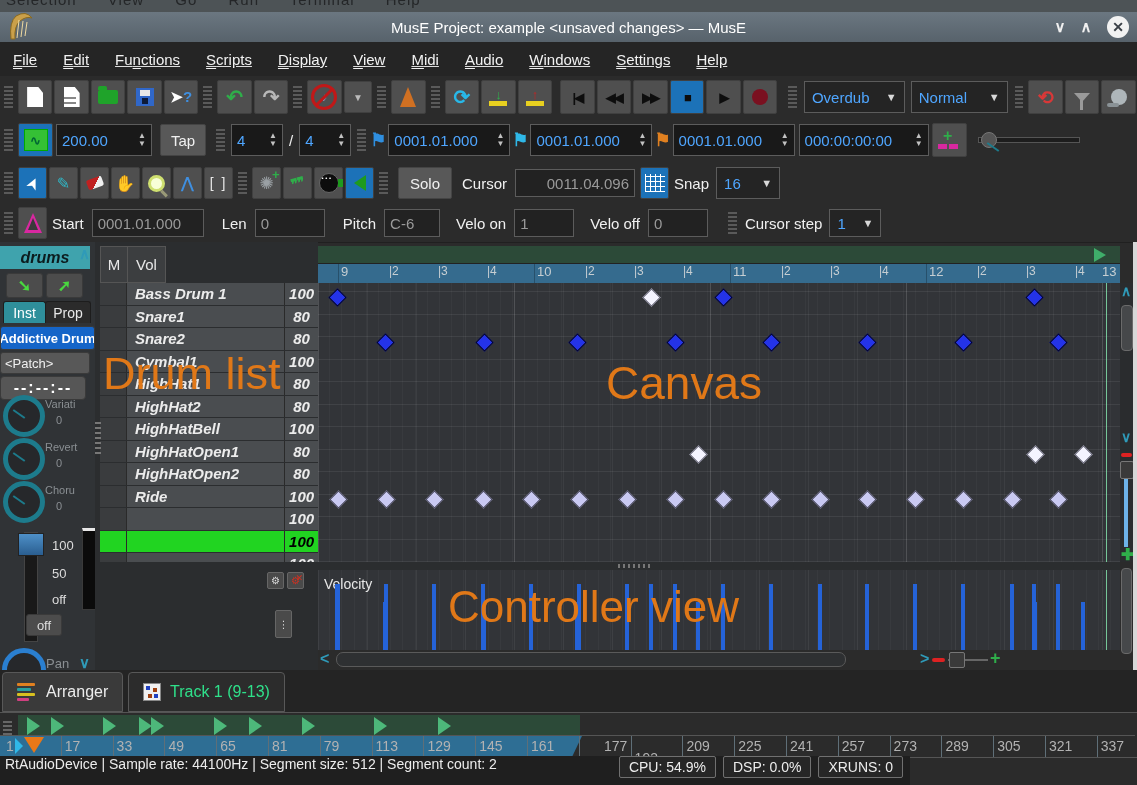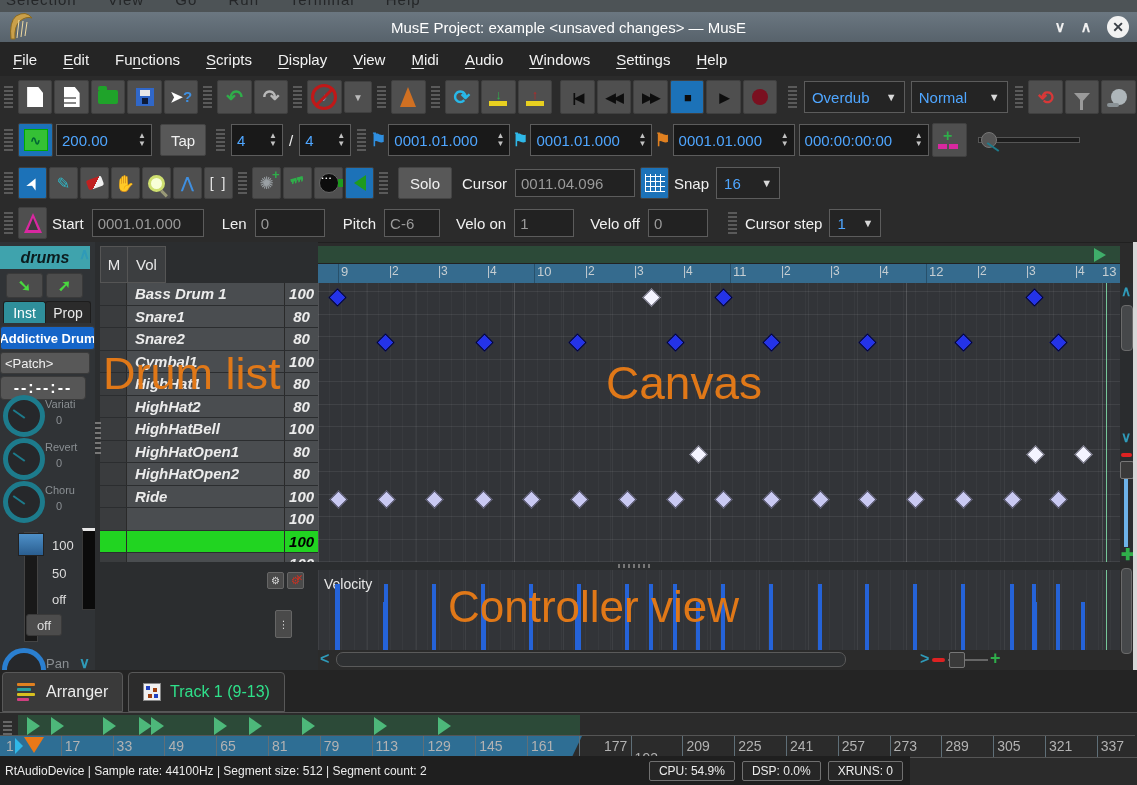--- a/index.html
+++ b/index.html
@@ -13,21 +13,21 @@
   #bgstrip span{position:absolute;top:-9px;left:6px;letter-spacing:1px;word-spacing:26px;}
   
   #titlebar{left:0;top:12px;width:1137px;height:30px;
             background:linear-gradient(#6b7781,#57626b);display:flex;align-items:center;}
   #title{position:absolute;left:0;right:0;text-align:center;color:#fff;font-size:15px;}
   .winctl{color:#f0f0f0;font-size:15px;font-weight:bold;width:26px;text-align:center;cursor:default;}
   #closebtn{width:22px;height:22px;border-radius:50%;background:#f2f2f2;color:#3a4047;
             display:flex;align-items:center;justify-content:center;font-size:14px;font-weight:bold;margin:0 8px;}
   
   #menubar{left:0;top:42px;width:1137px;height:34px;background:#252525;display:flex;align-items:center;
-           border-bottom:3px solid #8b5cf6;}
+           border-bottom:3px solid #8b5cf6;text-decoration:underline;}
   .menu-item{padding:0 13px;font-size:15px;color:#f2f2f2;}
   .menu-item u{text-underline-offset:3px;}
   
   .tbrow{left:0;width:1137px;background:#2b2b2b;border-bottom:1px solid #202020;display:flex;align-items:center;}
   #tb1{top:76px;height:42px;} #tb2{top:118px;height:44px;} #tb3{top:162px;height:42px;} #tb4{top:204px;height:38px;}
   .handle{width:9px;height:26px;margin:0 4px;background:repeating-linear-gradient(0deg,#666 0 2px,transparent 2px 4px);
           background-size:3px 4px;background-repeat:repeat;opacity:.8;}
   .tbtn{width:33px;height:32px;background:#4f4f4f;border:1px solid #404040;border-radius:2px;margin:0 1px;
         display:flex;align-items:center;justify-content:center;font-size:17px;color:#ddd;}
   .tbtn.small{width:27px;height:30px;}
@@ -173,21 +173,21 @@
   
   #bruler{left:0;top:712px;width:1137px;height:44px;background:#2b2b2b;border-top:1px solid #555;border-bottom:1px solid #555;}
   #br-green{position:absolute;left:18px;top:2px;width:562px;height:20px;background:#2c4a38;}
   #br-band{position:absolute;left:0px;top:22px;width:1135px;height:21px;background:#2b2b2b;border-top:1px solid #555;overflow:hidden;}
   #br-fill{position:absolute;left:0;top:0;width:572px;height:21px;background:#2e6e94;}
   #br-fill:after{content:"";position:absolute;right:-10px;top:0;border-top:21px solid #2e6e94;border-right:10px solid transparent;}
   .bnum{position:absolute;top:2px;color:#b2b2b2;font-size:14px;}
   .btickline{position:absolute;top:0;bottom:0;width:1px;background:#5f6f78;}
   .bflag{position:absolute;top:2px;width:0;height:0;border-top:9px solid transparent;border-bottom:9px solid transparent;border-left:13px solid #4db87a;}
   
-  #statusbar{left:0;top:756px;width:910px;height:29px;background:#1f1f1f;display:flex;align-items:center;font-size:12px;color:#ececec;}
+  #statusbar{left:0;top:756px;width:910px;height:29px;background:#1f1f1f;display:flex;align-items:flex-start;font-size:14px;color:#ececec;}
   .statbox{border:1px solid #707070;background:#262626;padding:2px 9px;margin-right:7px;border-radius:2px;}
   
   .annot{position:absolute;color:#e07818;font-size:45px;pointer-events:none;}
   
   #rightstrip{left:1133px;top:242px;width:4px;height:428px;background:#d8d8d8;}
 </style>
 </head>
 <body>
 
 <div id="app">
@@ -420,21 +420,21 @@
       </div>
     <div class="tbtn small">
         <div class="i-din"></div>
       </div>
     <div class="tbtn small active">
         <div class="i-speaker"></div>
       </div>
     <div class="handle"></div>
     <div class="btn" style="width:52px;height:30px;margin:0 6px;">Solo</div>
     <span class="lbl">Cursor</span>
-    <div class="field" style="width:108px;">
+    <div class="field" style="width:108px;justify-content:flex-end;">
         <span>0011.04.096</span>
       </div>
     <div class="tbtn small active">
         <div class="i-grid"></div>
       </div>
     <span class="lbl">Snap</span>
     <div class="ddown" style="width:48px;justify-content:space-between;">
       <span>16</span>
         <span class="caret">▼</span>
       </div>

